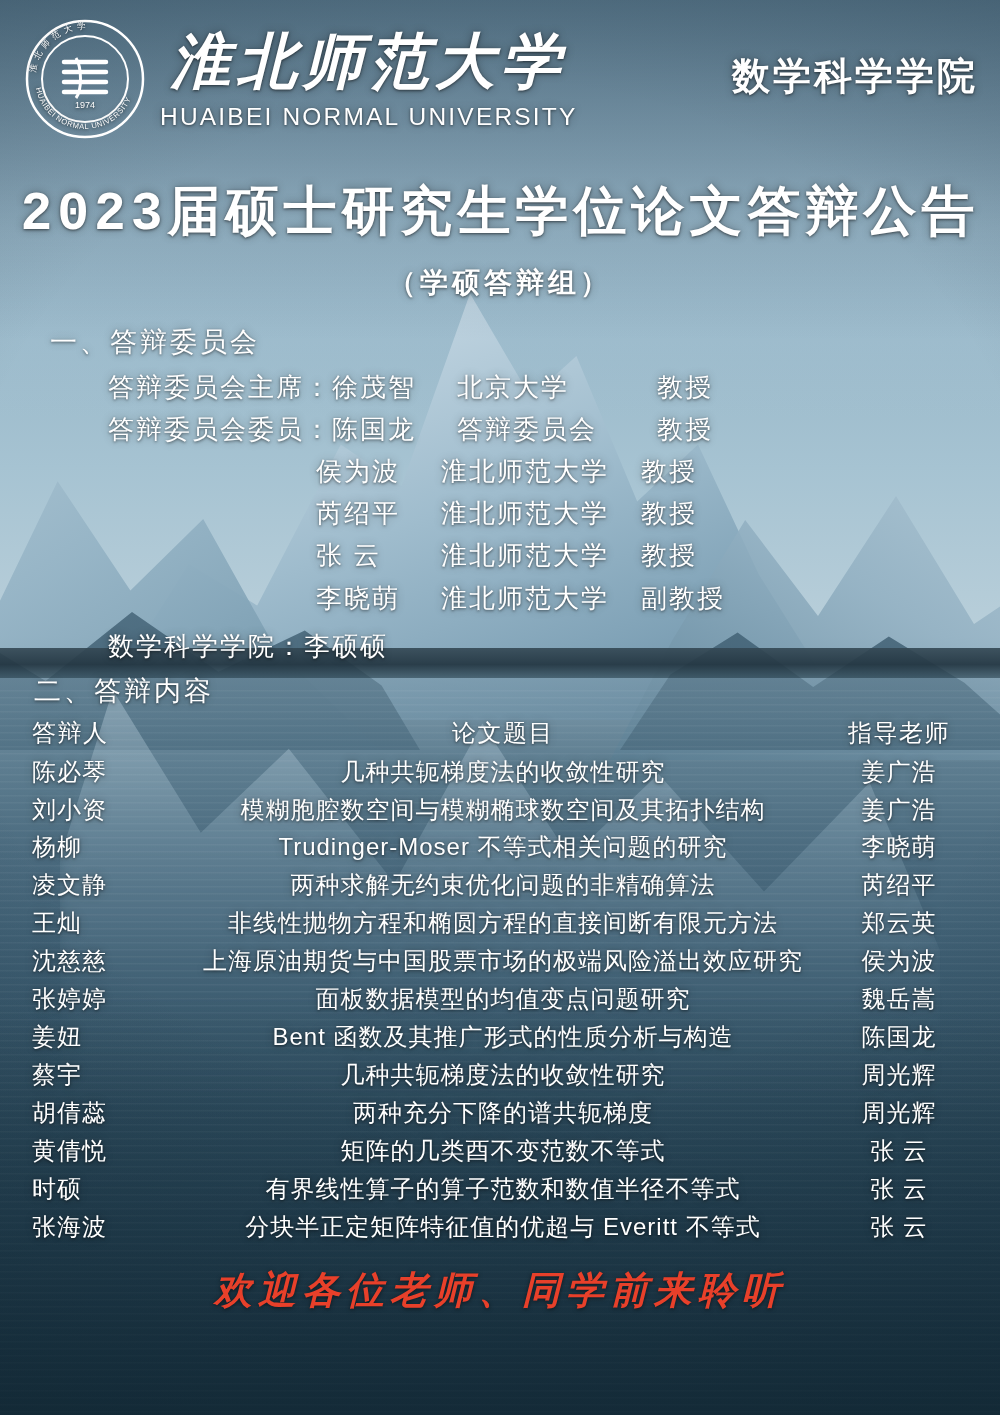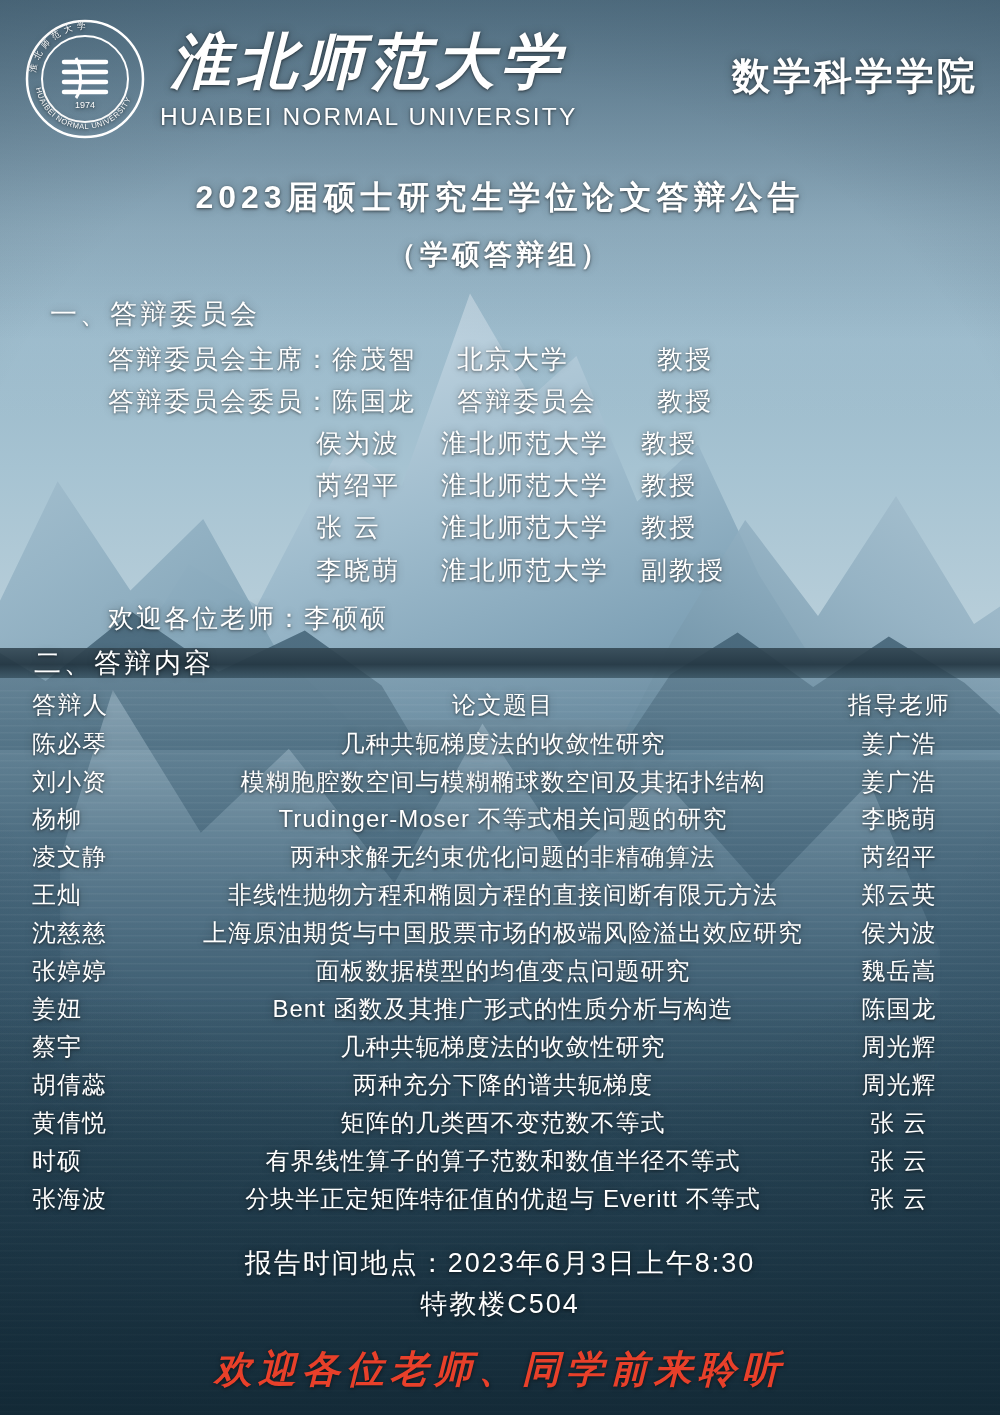--- a/index.html
+++ b/index.html
@@ -160,25 +160,26 @@
     font-size: 38px;
     font-weight: 700;
     letter-spacing: 3px;
     white-space: nowrap;
     padding-bottom: 6px;
   }
 
   
   .title-main {
     text-align: center;
-    font-size: 32px;
+    font-size: 53px;
     font-weight: 700;
     letter-spacing: 5px;
     margin-top: 36px;
     white-space: nowrap;
+    font-family: Liberation Mono, monospace;
   }
   .title-sub {
     text-align: center;
     font-size: 28px;
     font-weight: 700;
     letter-spacing: 4px;
     margin-top: 16px;
     white-space: nowrap;
   }
 
@@ -348,21 +349,21 @@
           <span class="c-rank">教授</span>
         </div>
 
         <div class="c-line c-hang">
           <span class="c-name">李晓萌</span>
           <span class="c-org">淮北师范大学</span>
           <span class="c-rank">副教授</span>
         </div>
 
         <div class="c-line" style="padding-top:6px">
-          <span class="c-label">欢迎各位老师：</span>
+          <span class="c-label">数学科学学院：</span>
           <span class="c-name">李硕硕</span>
         </div>
       </div>
 
       <div class="section2-heading">二、答辩内容</div>
 
       <table class="defense">
         <thead>
           <tr>
             <th class="col-person">答辩人</th>
@@ -432,20 +433,16 @@
             <td class="col-adv">张 云</td>
           </tr>
           <tr>
             <td class="col-person">张海波</td>
             <td class="col-title">分块半正定矩阵特征值的优超与 Everitt 不等式</td>
             <td class="col-adv">张 云</td>
           </tr>
         </tbody>
       </table>
 
-      <div class="footer">
-        <div class="footer-line">报告时间地点：2023年6月3日上午8:30</div>
-        <div class="footer-line">特教楼C504</div>
-      </div>
       <div class="welcome">欢迎各位老师、同学前来聆听</div>
     </div>
   </div>
 </div>
 
 </body></html>

